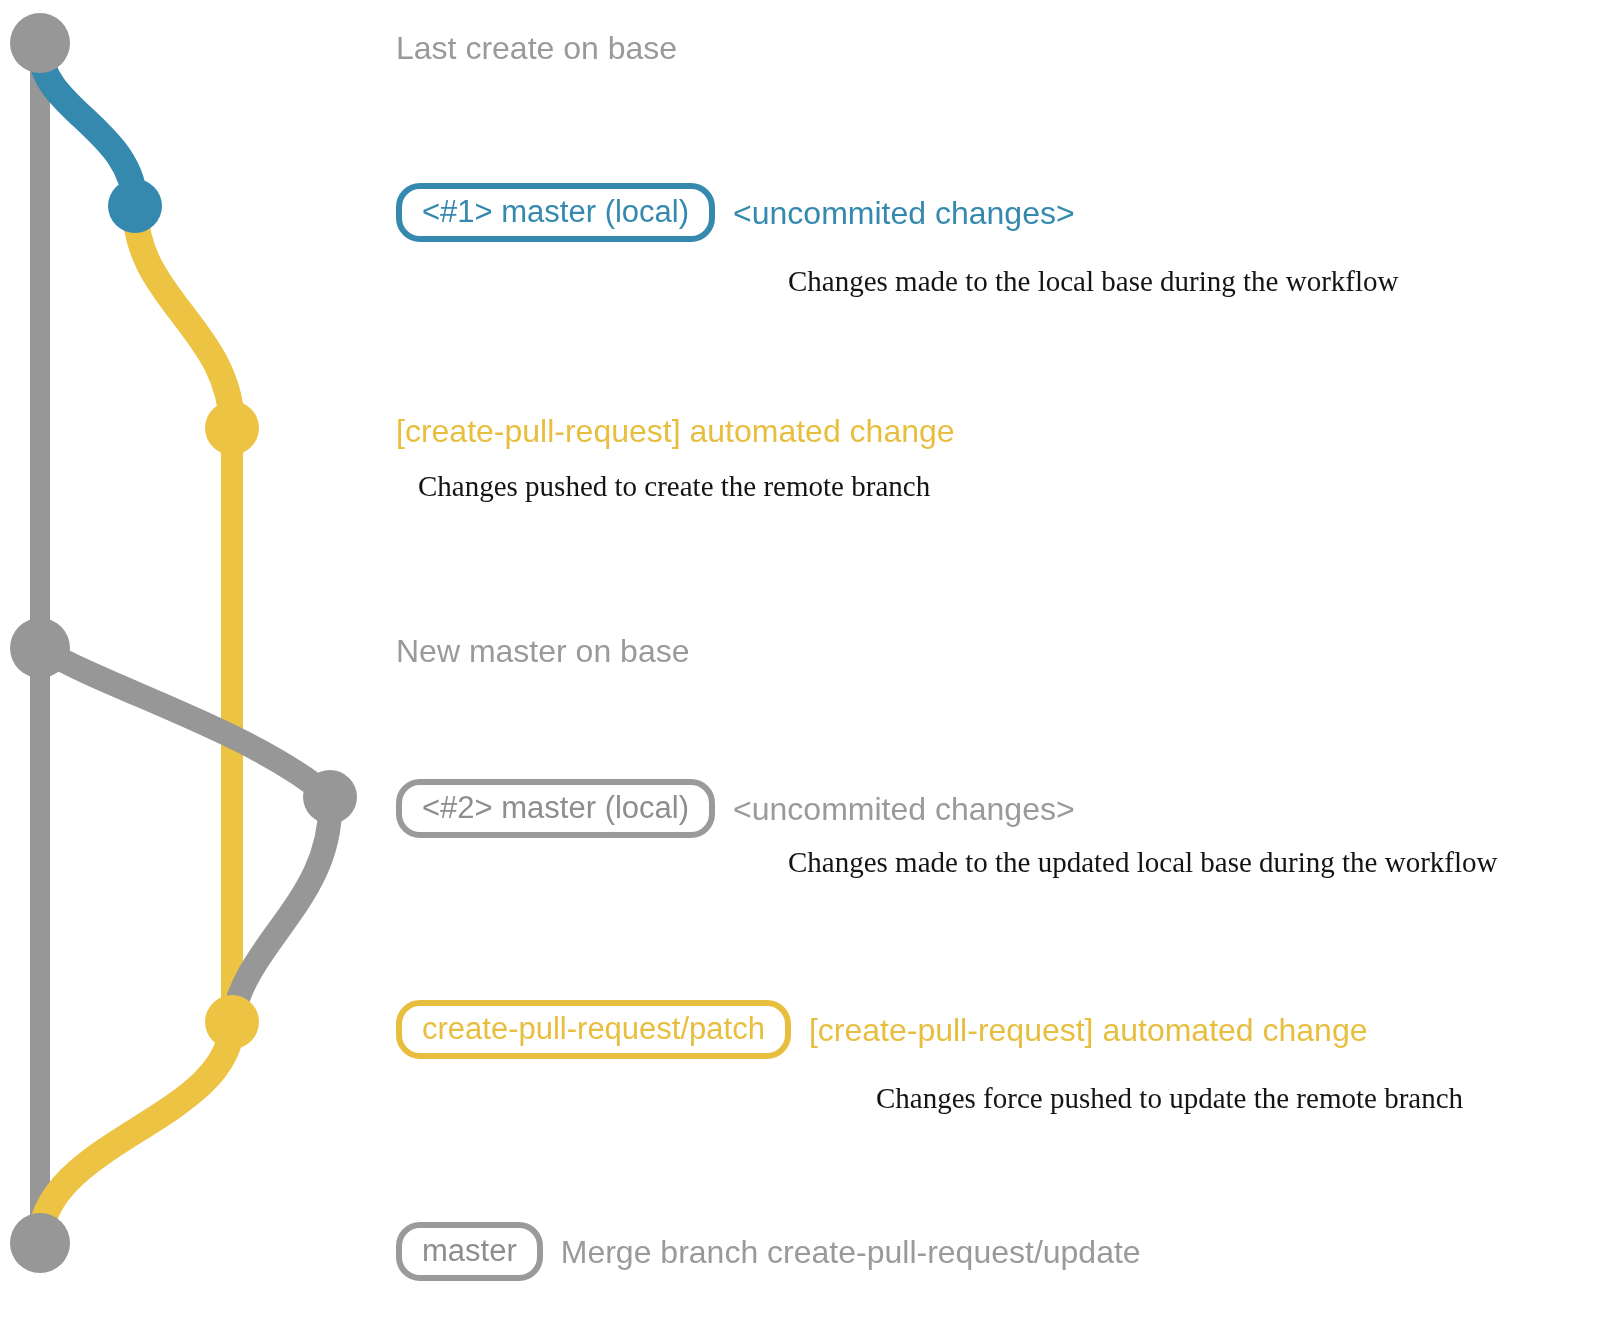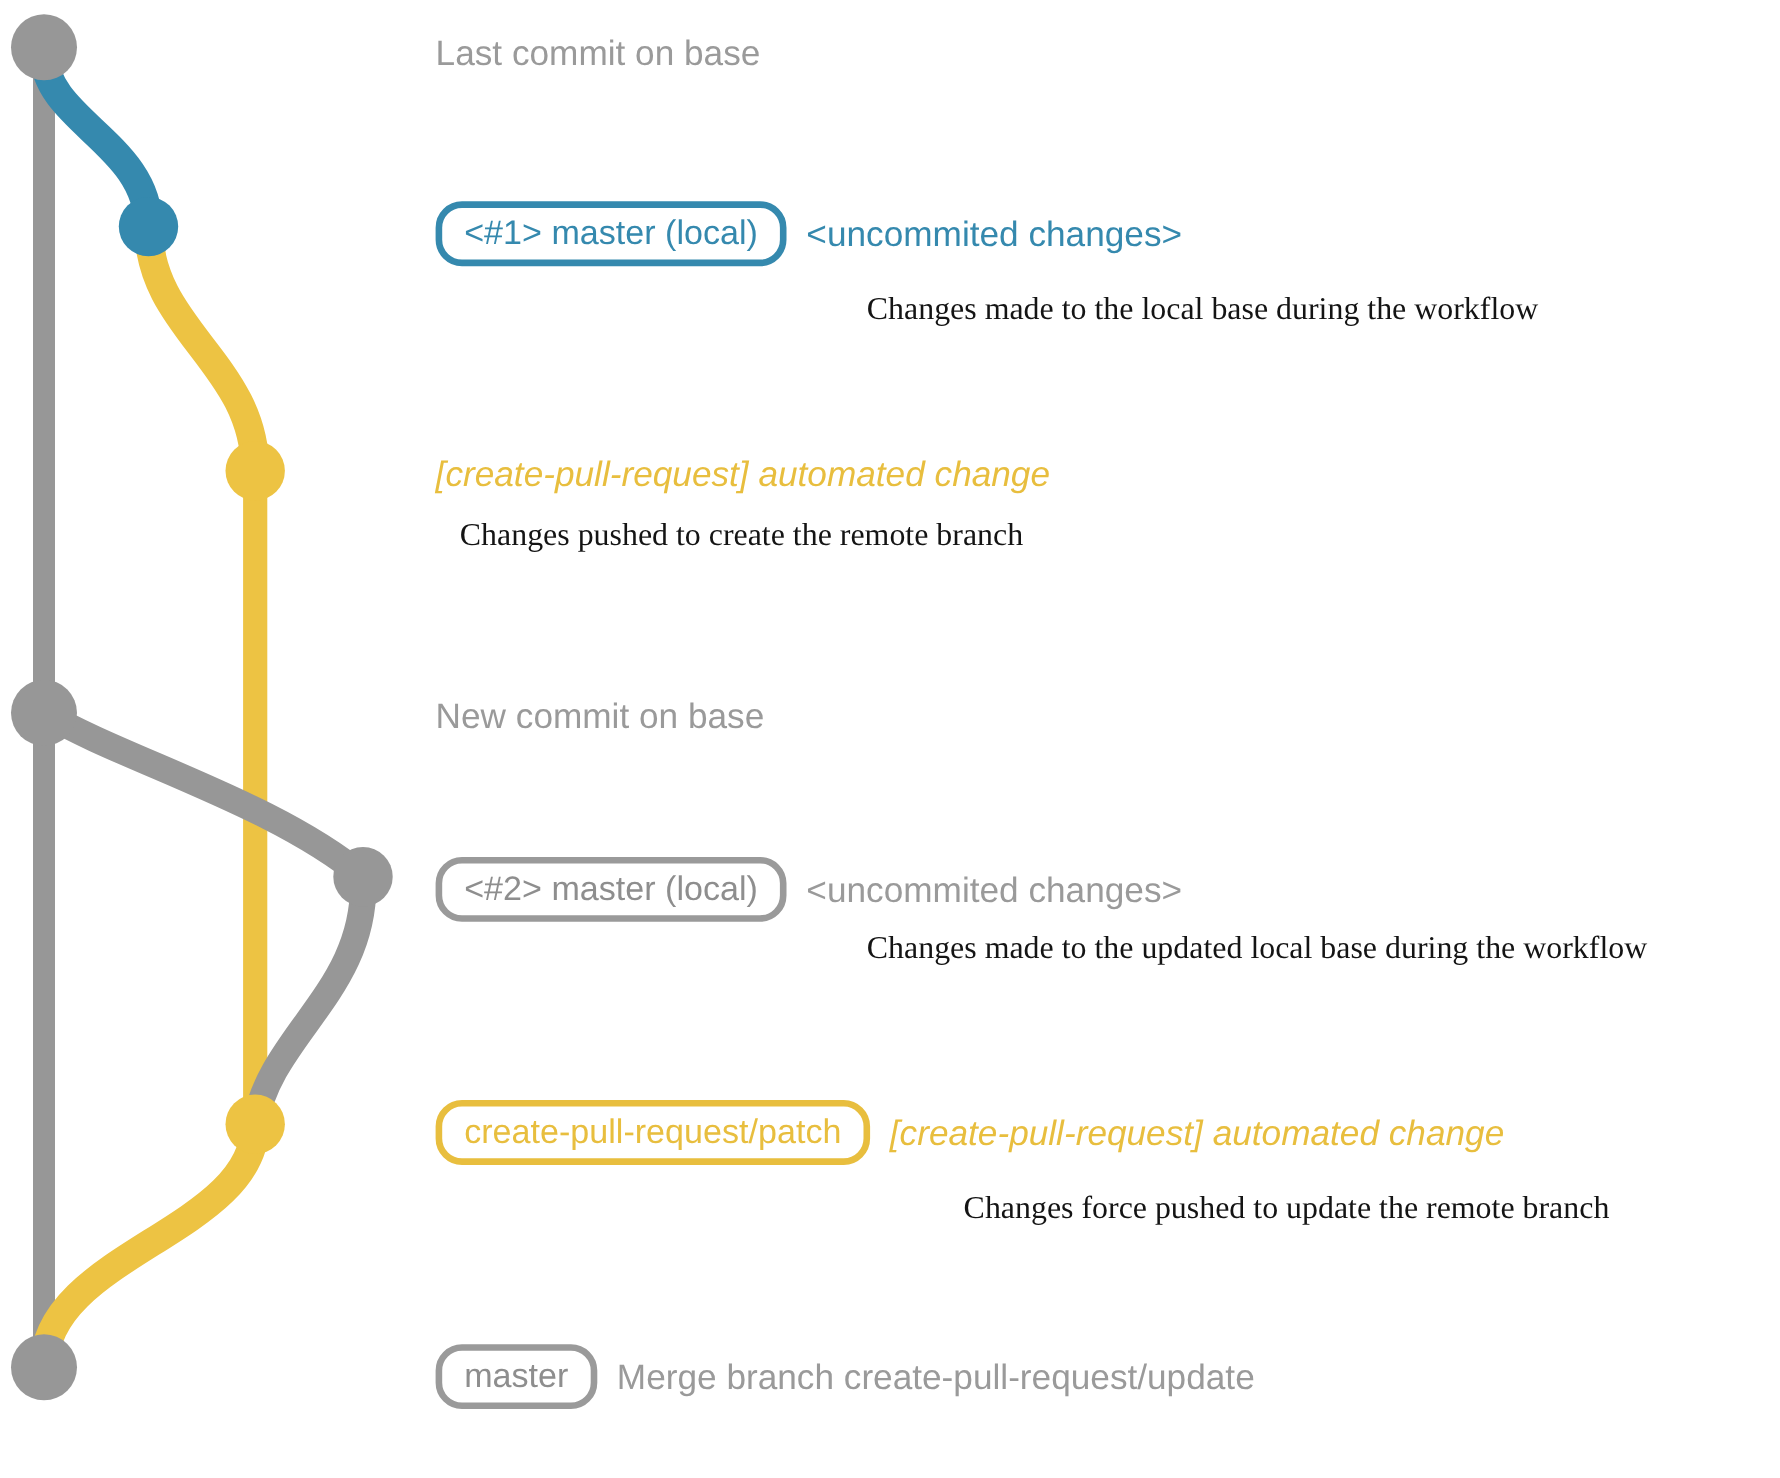--- a/index.html
+++ b/index.html
@@ -51,21 +51,21 @@
     border-color: #9a9a9a;
     color: #8e8e8e;
   }
   .commit-title {
     font-size: 32px;
     font-family: "Liberation Sans", sans-serif;
     line-height: 1;
   }
   .commit-title.gray  { color: #9a9a9a; }
   .commit-title.blue  { color: #3589AE; }
-  .commit-title.yellow{ color: #E8BE3E; font-style: italic; }
+  .commit-title.yellow{ color: #E8BE3E; }
   .title-gap { margin-left: 18px; }
   .desc {
     font-family: "Liberation Serif", serif;
     font-size: 29px;
     color: #141414;
     line-height: 1;
     white-space: nowrap;
   }
   .plain-title {
     position: absolute;
@@ -96,38 +96,38 @@
 
   <circle cx="40" cy="43" r="30" fill="#979797"></circle>
   <circle cx="135" cy="206" r="27" fill="#3589AE"></circle>
   <circle cx="232" cy="428" r="27" fill="#EDC343"></circle>
   <circle cx="40" cy="648" r="30" fill="#979797"></circle>
   <circle cx="330" cy="797" r="27" fill="#979797"></circle>
   <circle cx="232" cy="1022" r="27" fill="#EDC343"></circle>
   <circle cx="40" cy="1243" r="30" fill="#979797"></circle>
 </svg>
 
-<div class="plain-title" style="left:396px; top:30px;">Last commit on base</div>
+<div class="plain-title" style="left:396px; top:30px;">Last create on base</div>
 
 <div class="row" style="left:396px; top:183px;">
   <div class="row-line">
     <span class="badge blue">&lt;#1&gt; master (local)</span>
     <span class="commit-title blue title-gap">&lt;uncommited changes&gt;</span>
   </div>
   <div class="desc" style="margin-left:392px; margin-top:25px;">Changes made to the local base during the workflow</div>
 </div>
 
 <div class="row" style="left:396px; top:415px;">
   <div class="row-line">
     <span class="commit-title yellow">[create-pull-request] automated change</span>
   </div>
   <div class="desc" style="margin-left:22px; margin-top:25px;">Changes pushed to create the remote branch</div>
 </div>
 
-<div class="plain-title" style="left:396px; top:633px;">New commit on base</div>
+<div class="plain-title" style="left:396px; top:633px;">New master on base</div>
 
 <div class="row" style="left:396px; top:779px;">
   <div class="row-line">
     <span class="badge gray">&lt;#2&gt; master (local)</span>
     <span class="commit-title gray title-gap">&lt;uncommited changes&gt;</span>
   </div>
   <div class="desc" style="margin-left:392px; margin-top:10px;">Changes made to the updated local base during the workflow</div>
 </div>
 
 <div class="row" style="left:396px; top:1000px;">

